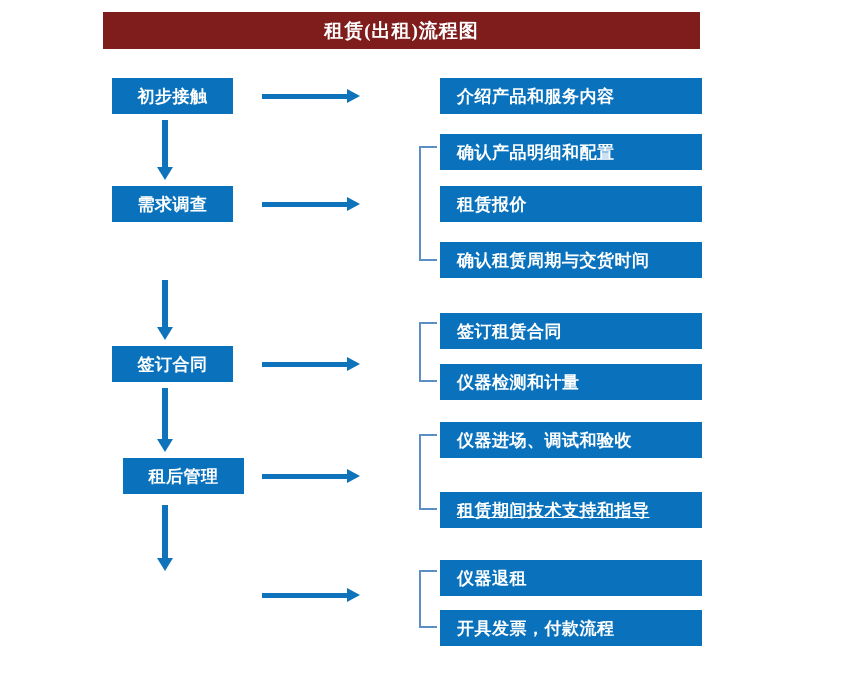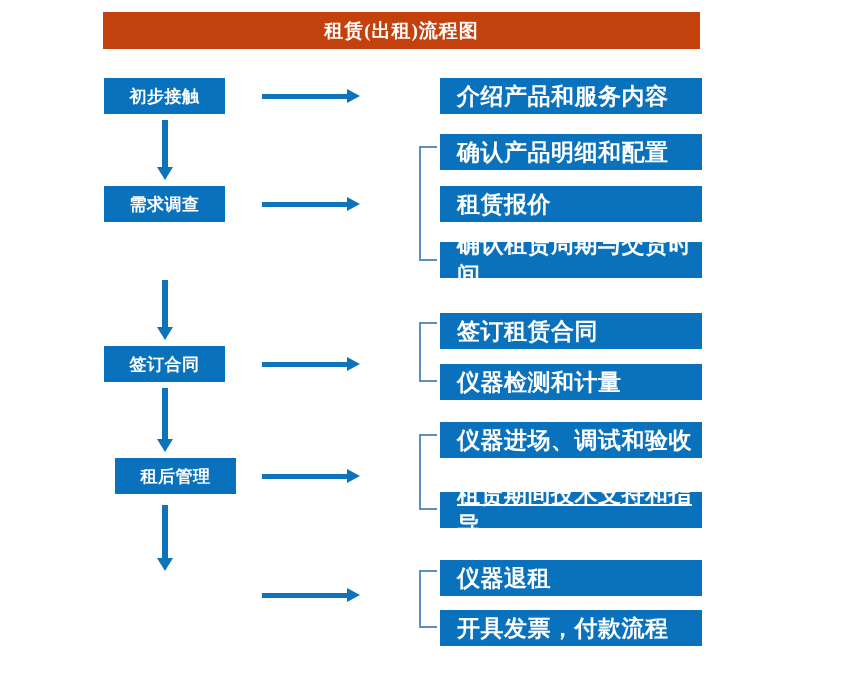--- a/index.html
+++ b/index.html
@@ -19,55 +19,55 @@
     height: 688px;
   }
 
   
   .title-bar {
     position: absolute;
     left: 103px;
     top: 12px;
     width: 597px;
     height: 37px;
-    background: #c2410c;
+    background: #7f1d1d;
     color: #ffffff;
     display: flex;
     align-items: center;
     justify-content: center;
     font-size: 19px;
     font-weight: bold;
     letter-spacing: 1px;
   }
 
   
   .box {
     position: absolute;
     background: #0a72bc;
     color: #ffffff;
     display: flex;
     align-items: center;
     font-weight: bold;
     box-sizing: border-box;
   }
   .box.left {
-    left: 104px;
+    left: 112px;
     width: 121px;
     height: 36px;
     justify-content: center;
     font-size: 17px;
     letter-spacing: 0.5px;
   }
   .box.right {
     left: 440px;
     width: 262px;
     height: 36px;
     justify-content: flex-start;
     padding-left: 17px;
-    font-size: 23px;
+    font-size: 17px;
     letter-spacing: 0.5px;
   }
 
   
   .h-arrow {
     position: absolute;
     left: 262px;
     width: 98px;
     height: 14px;
   }

